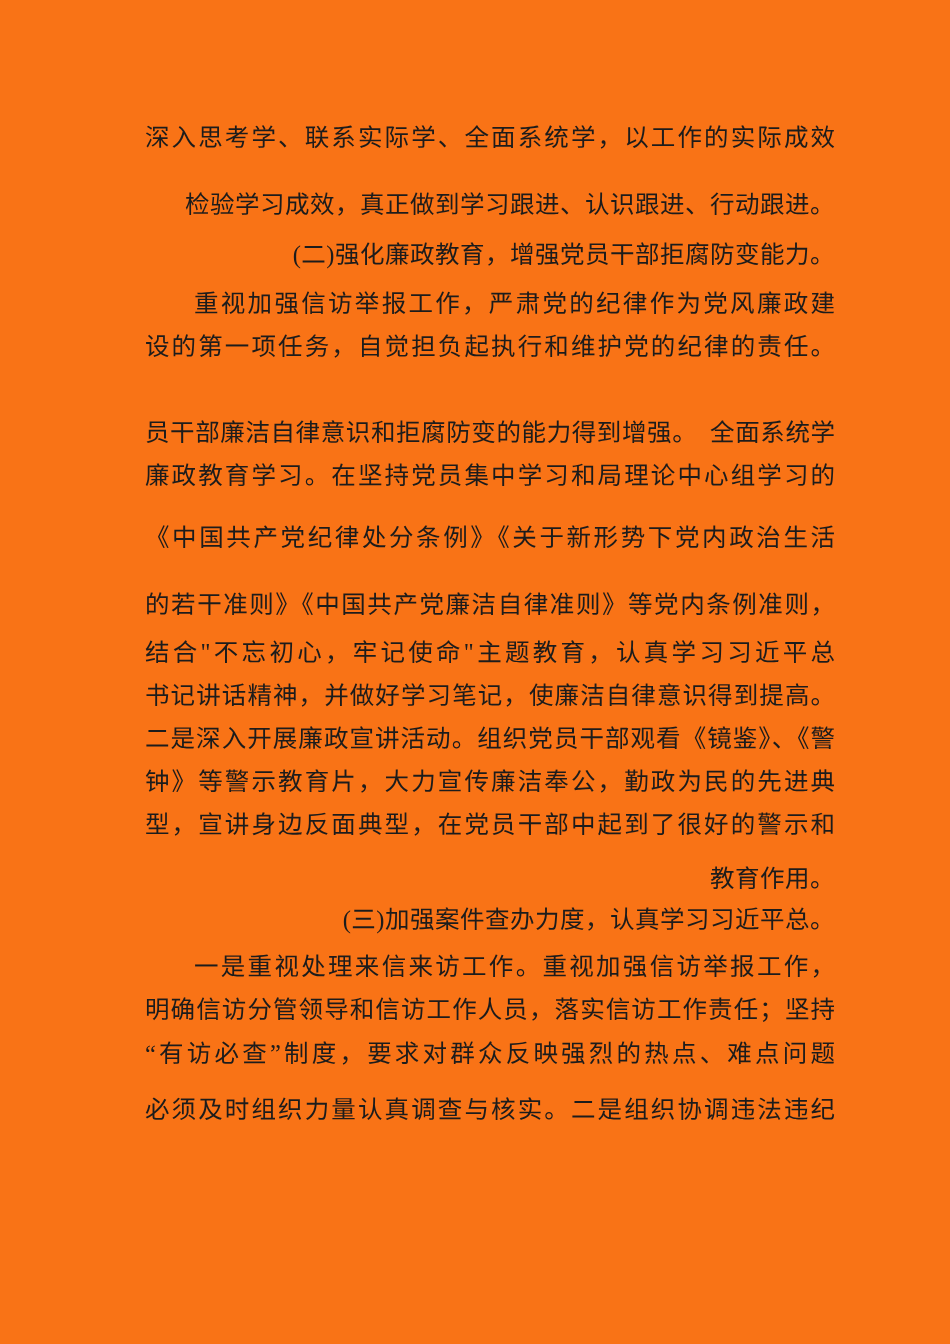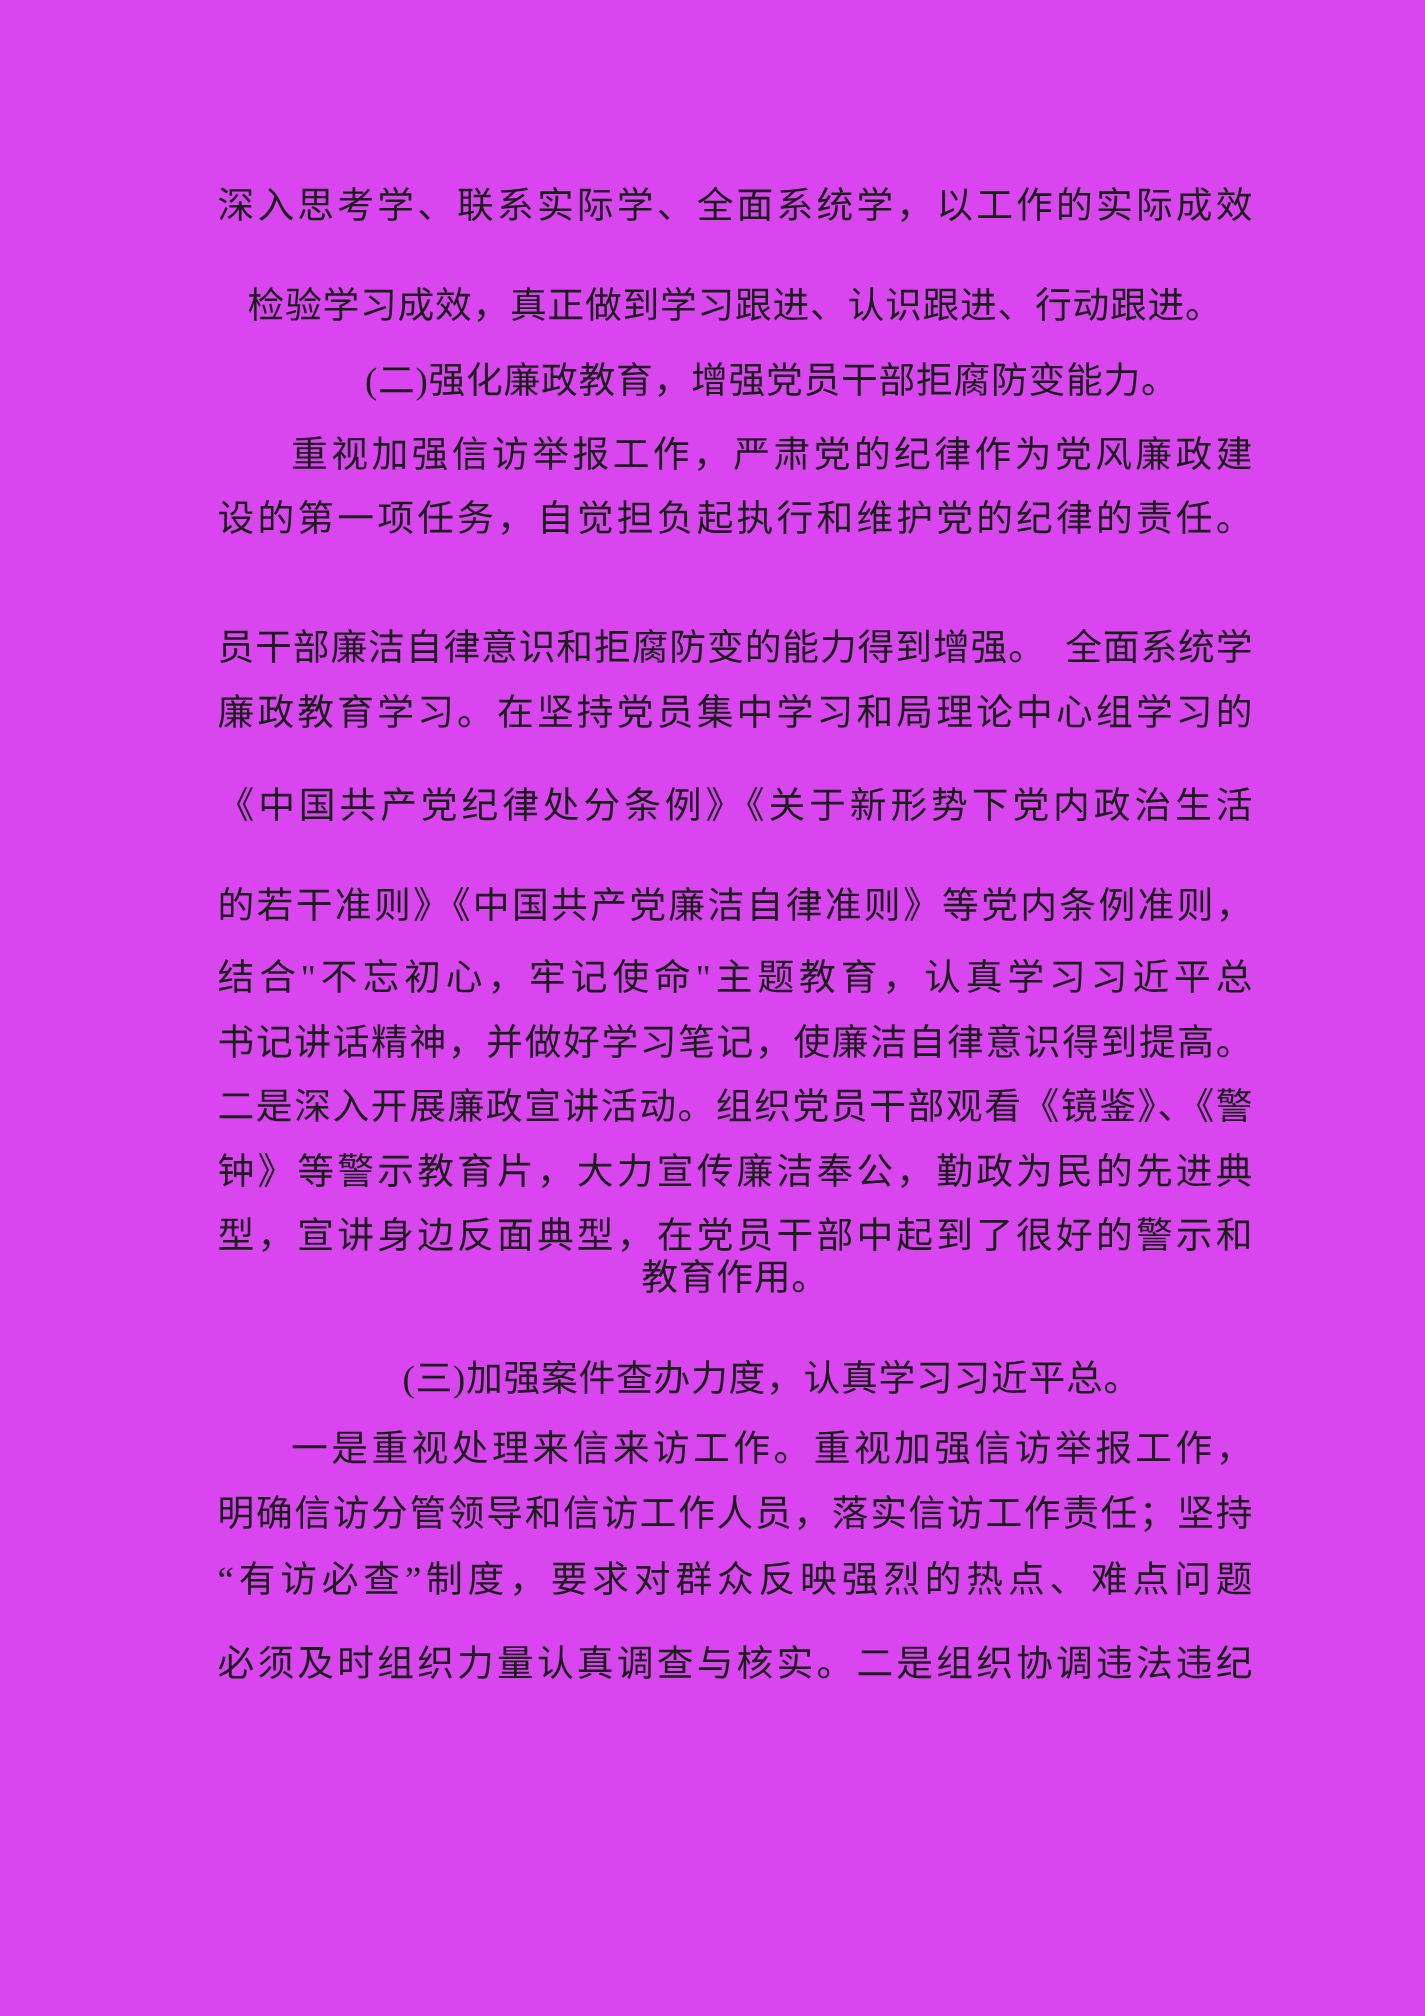--- a/index.html
+++ b/index.html
@@ -4,34 +4,34 @@
   <style>
     html, body {
       margin: 0;
       padding: 0;
       background: #ffffff;
     }
     .page {
       position: relative;
       width: 950px;
       height: 1344px;
-      background: #d946ef;
+      background: #f97316;
       overflow: hidden;
       font-family: "Liberation Serif", "DejaVu Serif", serif;
     }
     .ln {
       position: absolute;
       left: 145px;
       width: 690px;
       height: 43px;
       line-height: 43px;
       font-size: 24.5px;
       color: #1c1c1c;
       font-weight: 400;
-      text-align: center;
+      text-align: right;
       white-space: nowrap;
       letter-spacing: 0.5px;
     }
     .ln.jst {
       white-space: normal;
       text-align: justify;
       text-align-last: justify;
       letter-spacing: 0;
     }
     .ln.ind {
@@ -49,19 +49,19 @@
   <div class="ln jst" style="top:325px">设的第一项任务，自觉担负起执行和维护党的纪律的责任。</div>
   <div class="ln jst" style="top:411px">员干部廉洁自律意识和拒腐防变的能力得到增强。　全面系统学</div>
   <div class="ln jst" style="top:454px">廉政教育学习。在坚持党员集中学习和局理论中心组学习的</div>
   <div class="ln jst" style="top:516px">《中国共产党纪律处分条例》《关于新形势下党内政治生活</div>
   <div class="ln jst" style="top:583px">的若干准则》《中国共产党廉洁自律准则》等党内条例准则，</div>
   <div class="ln jst" style="top:631px">结合"不忘初心，牢记使命"主题教育，认真学习习近平总</div>
   <div class="ln jst" style="top:674px">书记讲话精神，并做好学习笔记，使廉洁自律意识得到提高。</div>
   <div class="ln jst" style="top:717px">二是深入开展廉政宣讲活动。组织党员干部观看《镜鉴》、《警</div>
   <div class="ln jst" style="top:760px">钟》等警示教育片，大力宣传廉洁奉公，勤政为民的先进典</div>
   <div class="ln jst" style="top:803px">型，宣讲身边反面典型，在党员干部中起到了很好的警示和</div>
-  <div class="ln" style="top:831px">教育作用。</div>
+  <div class="ln" style="top:857px">教育作用。</div>
   <div class="ln ind" style="top:898px">(三)加强案件查办力度，认真学习习近平总。</div>
   <div class="ln ind jst" style="top:945px">一是重视处理来信来访工作。重视加强信访举报工作，</div>
   <div class="ln jst" style="top:988px">明确信访分管领导和信访工作人员，落实信访工作责任；坚持</div>
   <div class="ln jst" style="top:1032px">“有访必查”制度，要求对群众反映强烈的热点、难点问题</div>
   <div class="ln jst" style="top:1088px">必须及时组织力量认真调查与核实。二是组织协调违法违纪</div>
 </div>
 
 </body></html>

